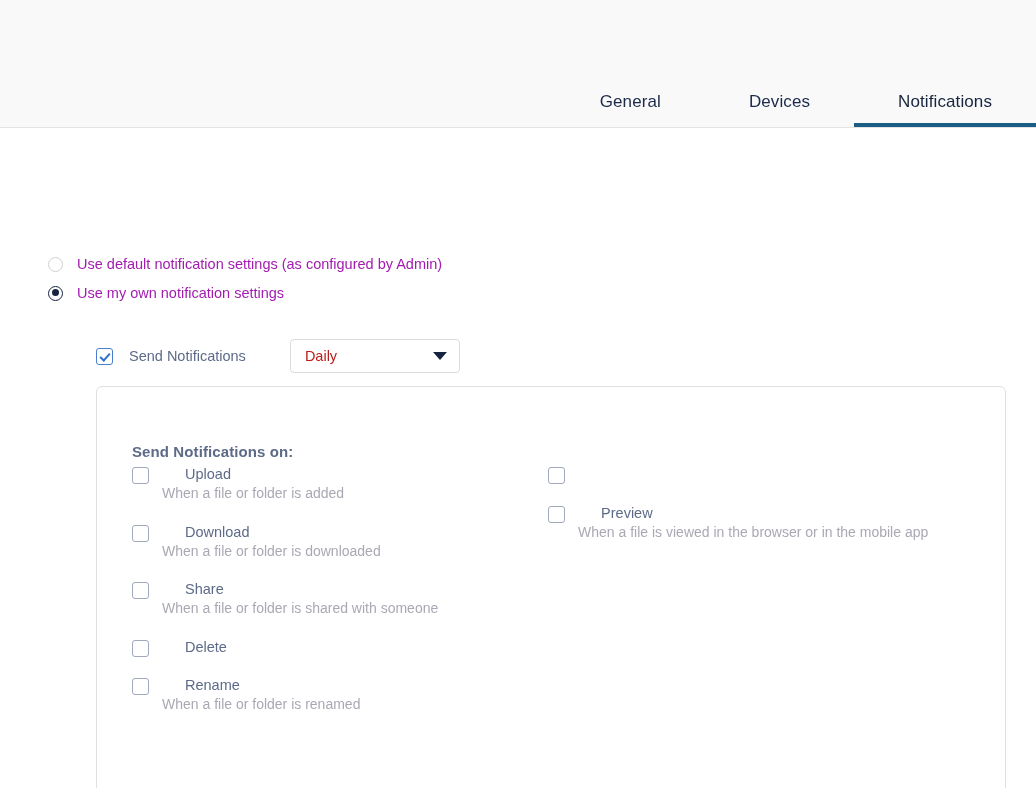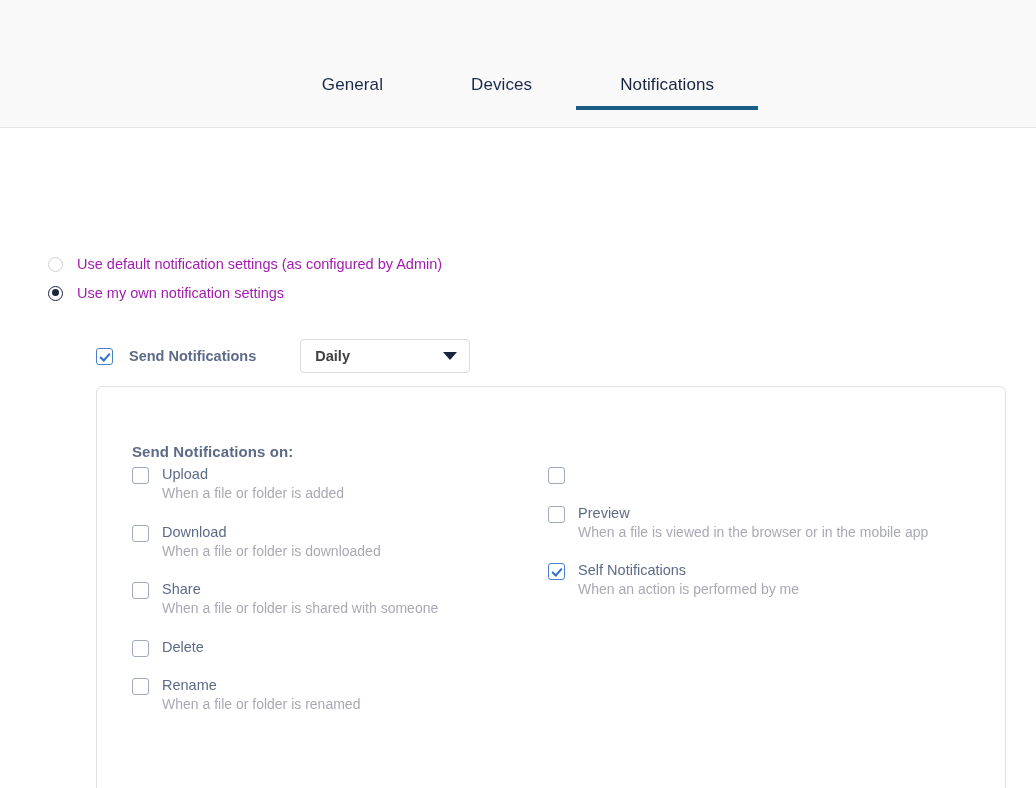--- a/index.html
+++ b/index.html
@@ -22,24 +22,24 @@
     top: 0;
     width: 1036px;
     height: 128px;
     background: #f9f9f9;
     border-bottom: 1px solid #e4e4e4;
     box-sizing: border-box;
   }
   .tabs {
     position: absolute;
     left: 0;
-    bottom: 17px;
+    bottom: 0;
     width: 100%;
     display: flex;
-    justify-content: center;
+    justify-content: flex-end;
     align-items: flex-end;
     gap: 0px;
   }
   .tab {
     position: relative;
     padding: 0 44px 14px 44px;
     font-size: 17px;
     color: #1b2a4a;
     cursor: pointer;
     line-height: 22px;
@@ -114,21 +114,20 @@
     line-height: 20px;
   }
 
   
   .send-row {
     position: absolute;
     left: 96px;
     top: 211px;
     display: flex;
     align-items: center;
-    font-weight: bold;
   }
   .cb {
     width: 17px;
     height: 17px;
     box-sizing: border-box;
     border: 1.3px solid #9fa8bd;
     border-radius: 3px;
     background: #ffffff;
     flex: 0 0 auto;
     position: relative;
@@ -161,21 +160,21 @@
     border-radius: 4px;
     background: #ffffff;
     display: flex;
     align-items: center;
     justify-content: space-between;
     padding: 0 12px 0 14px;
     cursor: pointer;
   }
   .select-value {
     font-size: 14.5px;
-    color: #404040;
+    color: #b91c1c;
   }
   .caret {
     width: 0;
     height: 0;
     border-left: 7px solid transparent;
     border-right: 7px solid transparent;
     border-top: 8px solid #16243f;
   }
 
   
@@ -223,20 +222,21 @@
   .opt .cb { margin-top: 2px; }
   .opt-text {
     margin-left: 13px;
     display: flex;
     flex-direction: column;
   }
   .opt-label {
     font-size: 14.5px;
     color: #5d6b88;
     line-height: 19px;
+    margin-left: 23px;
   }
   .opt-desc {
     font-size: 14px;
     color: #a9a9b4;
     line-height: 19px;
     margin-top: 0;
   }
 </style>
 </head>
 <body>
@@ -327,26 +327,19 @@
 
         <div class="opt">
           <span class="cb"></span>
           <span class="opt-text">
             <span class="opt-label">Preview</span>
             <span class="opt-desc">When a file is viewed in the browser or in the mobile app</span>
           </span>
         </div>
 
 
-        <div class="opt">
-          <span class="cb checked"></span>
-          <span class="opt-text">
-            <span class="opt-label">Self Notifications</span>
-            <span class="opt-desc">When an action is performed by me</span>
-          </span>
-        </div>
 
       </div>
 
     </div>
   </div>
 
 </div>
 
 </body></html>

